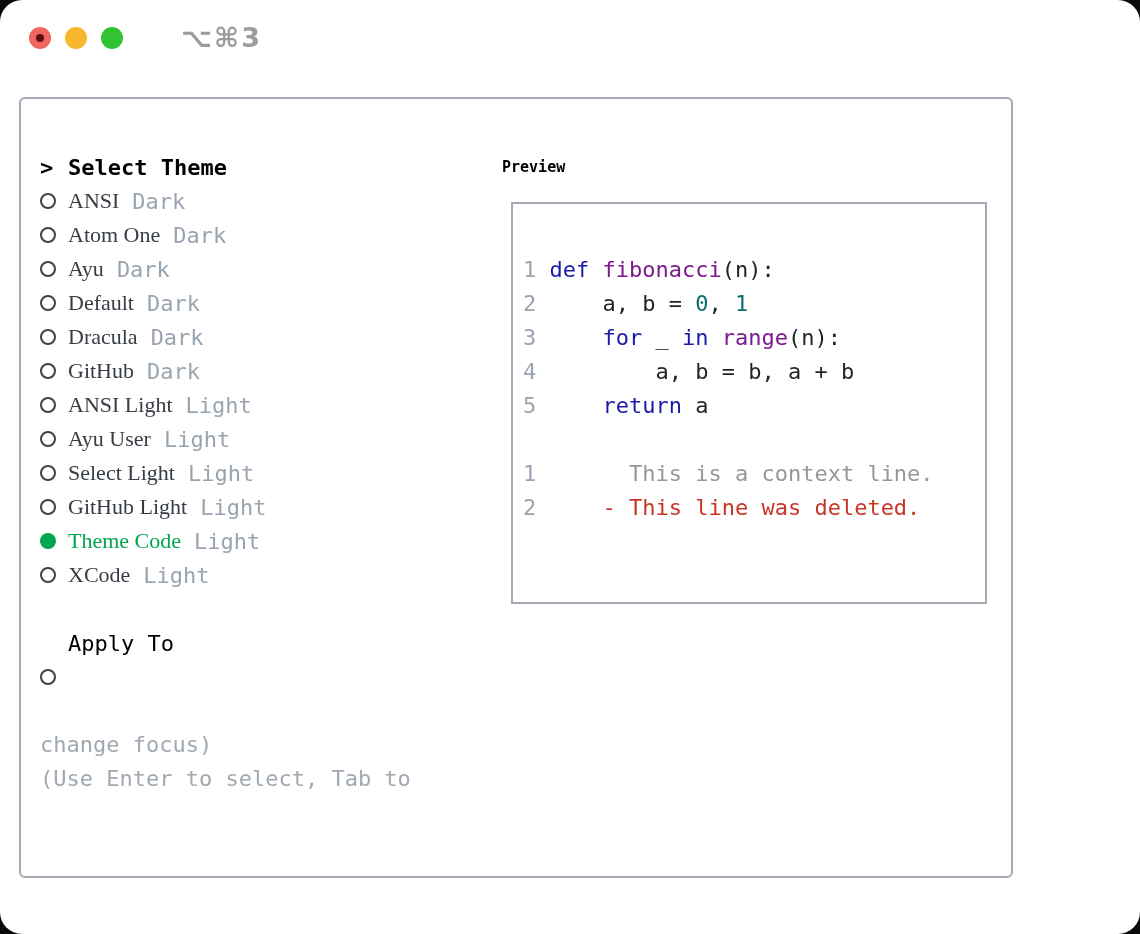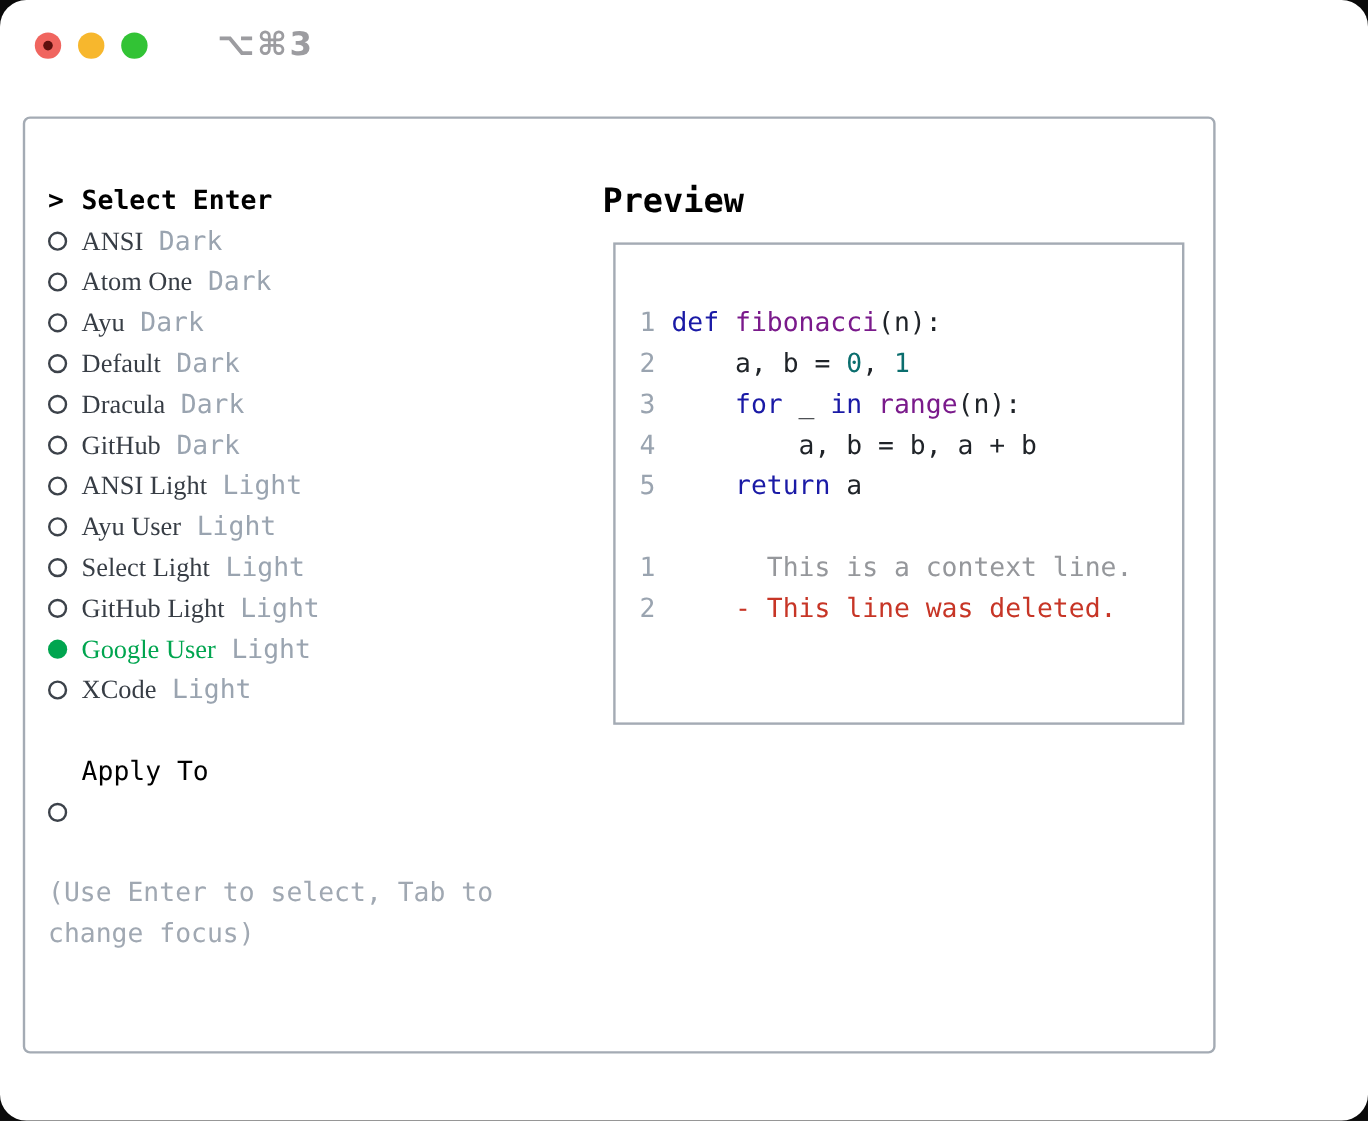--- a/index.html
+++ b/index.html
@@ -25,22 +25,22 @@
   .prompt{width:28px;flex:0 0 28px;font-weight:bold;color:#000;}
   .header-label{font-weight:bold;color:#000;}
   .plain-label{color:#000;}
   .tname{color:#373d45;font-family:Liberation Serif, serif;}
   .tname.green{color:#00a54f;}
   .variant{color:#9aa4b0;margin-left:13px;}
   .spacer{height:34px;}
   .help-line{height:34px;line-height:34px;font-size:22px;color:#a0a8b2;white-space:pre;}
   
   .right-col{position:absolute;left:481px;top:51px;}
-  .preview-title{height:34px;display:flex;align-items:center;font-size:28px;font-weight:bold;color:#000;}
-  .preview-box{margin-top:18px;margin-left:9px;width:476px;height:402px;border:2px solid #a4abb4;box-sizing:border-box;background:#fff;padding:49px 0 0 20px;overflow:hidden;}
+  .preview-title{height:34px;display:flex;align-items:center;font-size:15px;font-weight:bold;color:#000;}
+  .preview-box{margin-top:18px;margin-left:9px;width:476px;height:402px;border:2px solid #a4abb4;box-sizing:border-box;background:#fff;padding:49px 0 0 10px;overflow:hidden;}
   .code-line{height:34px;line-height:34px;font-size:22px;white-space:pre;}
   .ln{color:#9aa4b0;}
   .tk-kw{color:#1a1aa6;}
   .tk-fn{color:#7a1a8b;}
   .tk-num{color:#0b6e6e;}
   .tk-pl{color:#1f2328;}
   .tk-ctx{color:#95979b;}
   .tk-del{color:#c73526;}
   .tk-add{color:#06b406;}
 </style>
@@ -56,53 +56,53 @@
     <span class="light yellow"></span>
     <span class="light green"></span>
     <span class="win-title">⌥⌘3</span>
   </div>
 
   <div class="panel">
 
     <div class="left-col">
       <div class="row">
         <span class="prompt">&gt;</span>
-        <span class="header-label">Select Enter</span>
+        <span class="header-label">Select Theme</span>
       </div>
 
       <div id="theme-list">
           <div class="row"><span class="marker unsel"></span><span class="tname">ANSI</span><span class="variant">Dark</span></div>
           <div class="row"><span class="marker unsel"></span><span class="tname">Atom One</span><span class="variant">Dark</span></div>
           <div class="row"><span class="marker unsel"></span><span class="tname">Ayu</span><span class="variant">Dark</span></div>
           <div class="row"><span class="marker unsel"></span><span class="tname">Default</span><span class="variant">Dark</span></div>
           <div class="row"><span class="marker unsel"></span><span class="tname">Dracula</span><span class="variant">Dark</span></div>
           <div class="row"><span class="marker unsel"></span><span class="tname">GitHub</span><span class="variant">Dark</span></div>
           <div class="row"><span class="marker unsel"></span><span class="tname">ANSI Light</span><span class="variant">Light</span></div>
           <div class="row"><span class="marker unsel"></span><span class="tname">Ayu User</span><span class="variant">Light</span></div>
           <div class="row"><span class="marker unsel"></span><span class="tname">Select Light</span><span class="variant">Light</span></div>
           <div class="row"><span class="marker unsel"></span><span class="tname">GitHub Light</span><span class="variant">Light</span></div>
-          <div class="row"><span class="marker sel"></span><span class="tname green">Google User</span><span class="variant">Light</span></div>
+          <div class="row"><span class="marker sel"></span><span class="tname green">Theme Code</span><span class="variant">Light</span></div>
           <div class="row"><span class="marker unsel"></span><span class="tname">XCode</span><span class="variant">Light</span></div>
         </div>
 
       <div class="spacer"></div>
 
       <div class="row">
         <span class="marker" style="visibility:hidden"></span>
         <span class="plain-label">Apply To</span>
       </div>
 
       <div id="apply-list">
           <div class="row"><span class="marker unsel"></span></div>
         </div>
 
       <div class="spacer"></div>
 
+      <div class="help-line">change focus)</div>
       <div class="help-line">(Use Enter to select, Tab to</div>
-      <div class="help-line">change focus)</div>
     </div>
 
     <div class="right-col">
       <div class="preview-title">Preview</div>
       <div class="preview-box" id="code-box">
           <div class="code-line"><span class="ln">1 </span><span class="tk-kw">def</span><span class="tk-pl"> </span><span class="tk-fn">fibonacci</span><span class="tk-pl">(n):</span></div>
           <div class="code-line"><span class="ln">2 </span><span class="tk-pl">    a, b = </span><span class="tk-num">0</span><span class="tk-pl">, </span><span class="tk-num">1</span></div>
           <div class="code-line"><span class="ln">3 </span><span class="tk-pl">    </span><span class="tk-kw">for</span><span class="tk-pl"> _ </span><span class="tk-kw">in</span><span class="tk-pl"> </span><span class="tk-fn">range</span><span class="tk-pl">(n):</span></div>
           <div class="code-line"><span class="ln">4 </span><span class="tk-pl">        a, b = b, a + b</span></div>
           <div class="code-line"><span class="ln">5 </span><span class="tk-pl">    </span><span class="tk-kw">return</span><span class="tk-pl"> a</span></div>

